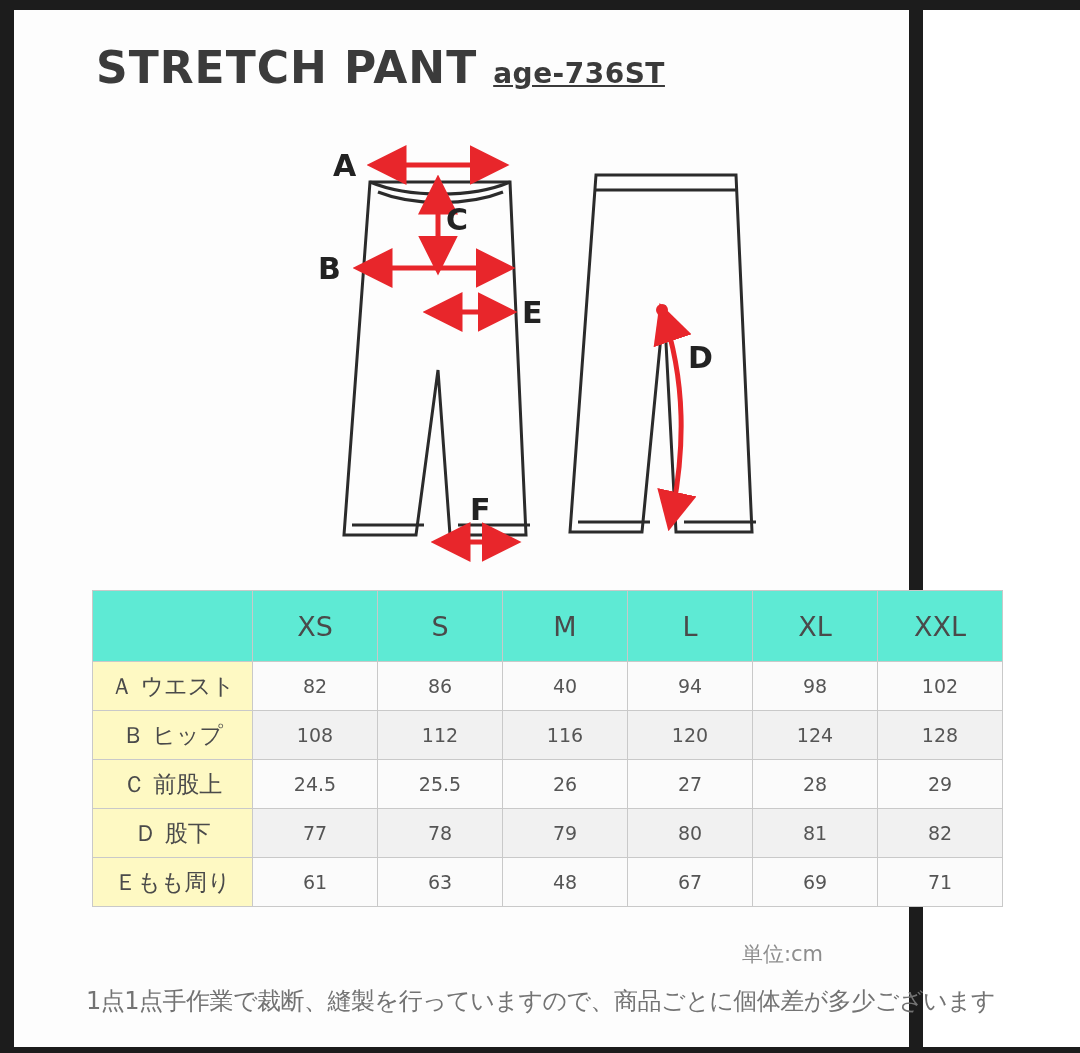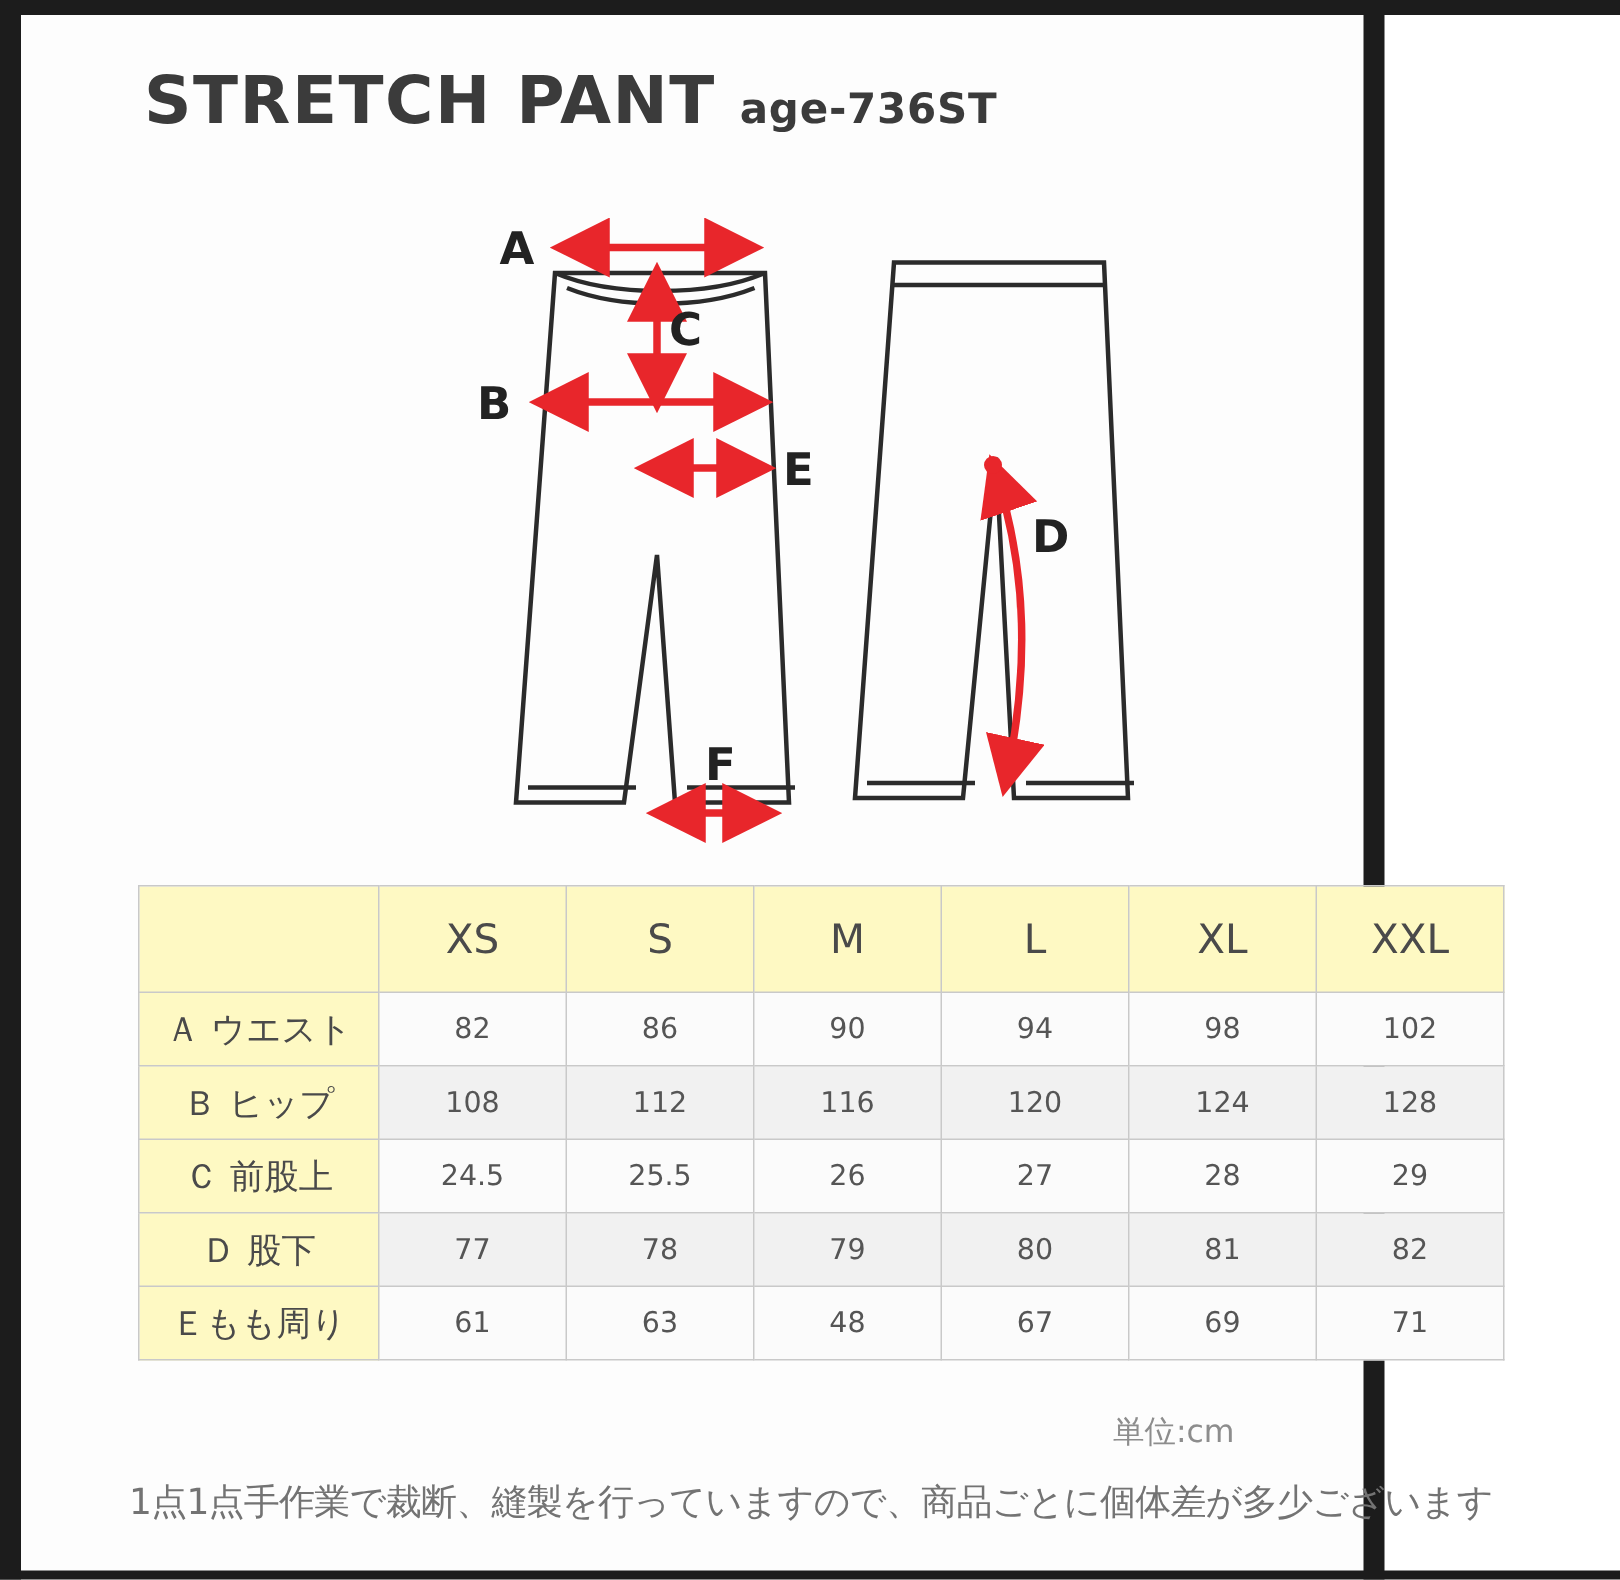--- a/index.html
+++ b/index.html
@@ -58,20 +58,21 @@
     letter-spacing: 1px;
     color: #3b3b3b;
     font-family: "DejaVu Sans", sans-serif;
   }
   .title-sub {
     font-size: 28px;
     font-weight: bold;
     color: #3b3b3b;
     letter-spacing: 0.5px;
     font-family: "DejaVu Sans", sans-serif;
+    text-decoration: underline;
   }
 
   .diagram {
     position: absolute;
     left: 90px;
     top: 120px;
     width: 900px;
     height: 450px;
   }
 
@@ -92,21 +93,21 @@
     height: 48px;
     text-align: center;
     vertical-align: middle;
     font-size: 19px;
     color: #555;
     font-family: "DejaVu Sans", sans-serif;
     font-weight: normal;
     padding: 0;
   }
   table.size-table thead th {
-    background: #fef9c3;
+    background: #5eead4;
     height: 70px;
     font-size: 27px;
     color: #4a4a4a;
   }
   table.size-table tbody th.rowhead {
     background: #fef9c3;
     font-size: 23px;
     color: #4a4a4a;
     text-align: center;
     letter-spacing: 0px;
@@ -226,21 +227,21 @@
           <th>L</th>
           <th>XL</th>
           <th>XXL</th>
         </tr>
       </thead>
       <tbody>
         <tr>
           <th class="rowhead">Ａ ウエスト</th>
           <td>82</td>
           <td>86</td>
-          <td>90</td>
+          <td>40</td>
           <td>94</td>
           <td>98</td>
           <td>102</td>
         </tr>
         <tr>
           <th class="rowhead">Ｂ  ヒップ</th>
           <td>108</td>
           <td>112</td>
           <td>116</td>
           <td>120</td>

